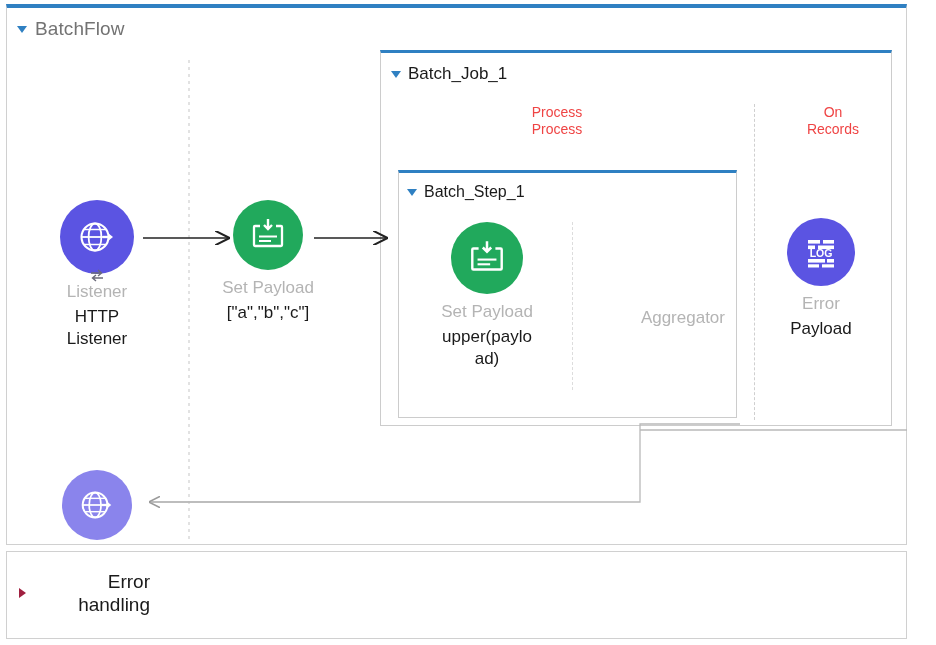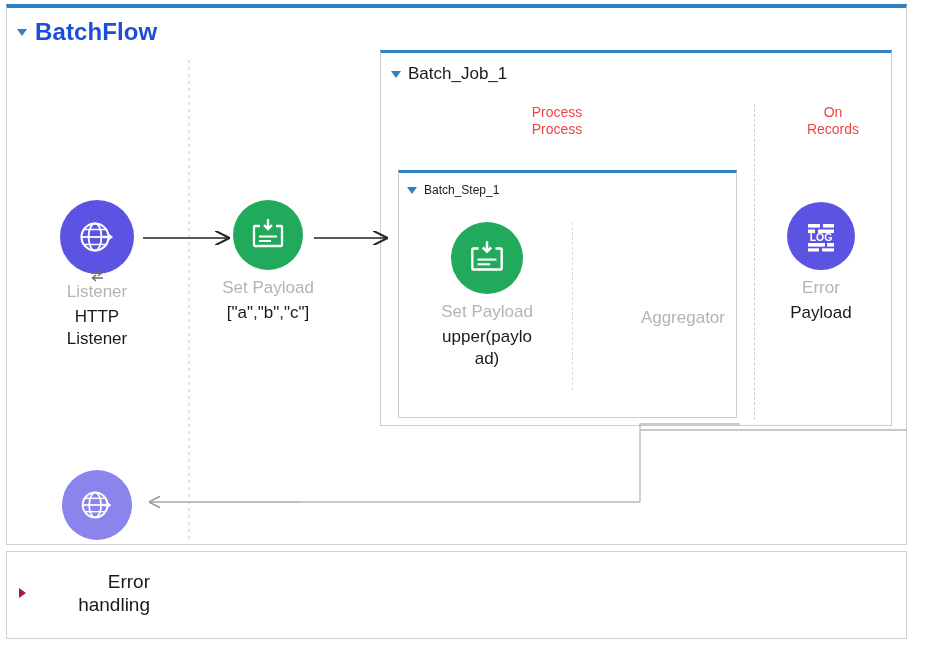--- a/index.html
+++ b/index.html
@@ -32,21 +32,21 @@
     display:inline-block;
   }
   .tri-right-red{
     width:0;height:0;
     border-top:5px solid transparent;
     border-bottom:5px solid transparent;
     border-left:7px solid #a02040;
     display:inline-block;
   }
   .flow-title{
-    font-size:24px;color:#1d4ed8;letter-spacing:.1px;font-weight:bold;
+    font-size:19px;color:#737373;letter-spacing:.1px;
   }
 
   
   .batch-job{
     position:absolute;left:380px;top:50px;width:512px;height:376px;
     background:#ffffff;
     border:1px solid #cccccc;
     border-top:3px solid #2f80c2;
     box-sizing:border-box;
   }
@@ -73,21 +73,21 @@
     position:absolute;left:398px;top:170px;width:339px;height:248px;
     background:#ffffff;
     border:1px solid #cccccc;
     border-top:3px solid #2f80c2;
     box-sizing:border-box;
   }
   .batch-step-header{
     position:absolute;left:8px;top:10px;
     display:flex;align-items:center;gap:7px;
   }
-  .batch-step-title{font-size:12px;color:#1a1a1a;}
+  .batch-step-title{font-size:16px;color:#1a1a1a;}
   .step-divider{
     position:absolute;left:572px;top:222px;width:0;height:168px;
     border-left:1px dashed #dddddd;
   }
 
   
   .node{position:absolute;text-align:center;}
   .node .circle{
     border-radius:50%;
     margin:0 auto;
@@ -116,21 +116,21 @@
   .node-http{left:42px;top:200px;width:110px;}
   .node-http .circle{width:74px;height:74px;}
   .node-setpayload{left:212px;top:200px;width:112px;}
   .node-setpayload .circle{width:70px;height:70px;}
   .node-inner-setpayload{left:429px;top:222px;width:116px;}
   .node-inner-setpayload .circle{width:72px;height:72px;}
   .node-aggregator{left:585px;top:222px;width:140px;}
   .node-aggregator .ph{
     font-size:17px;color:#b4b4b4;margin-top:86px;text-align:right;
   }
-  .node-logger{left:770px;top:202px;width:102px;}
+  .node-logger{left:770px;top:218px;width:102px;}
   .node-logger .circle{width:68px;height:68px;}
   .node-response{left:60px;top:470px;width:74px;}
   .node-response .circle{width:70px;height:70px;}
 
   
   svg.wires{position:absolute;left:0;top:0;width:936px;height:645px;pointer-events:none;}
 
   
   .error-panel{
     position:absolute;left:6px;top:551px;width:901px;height:88px;

